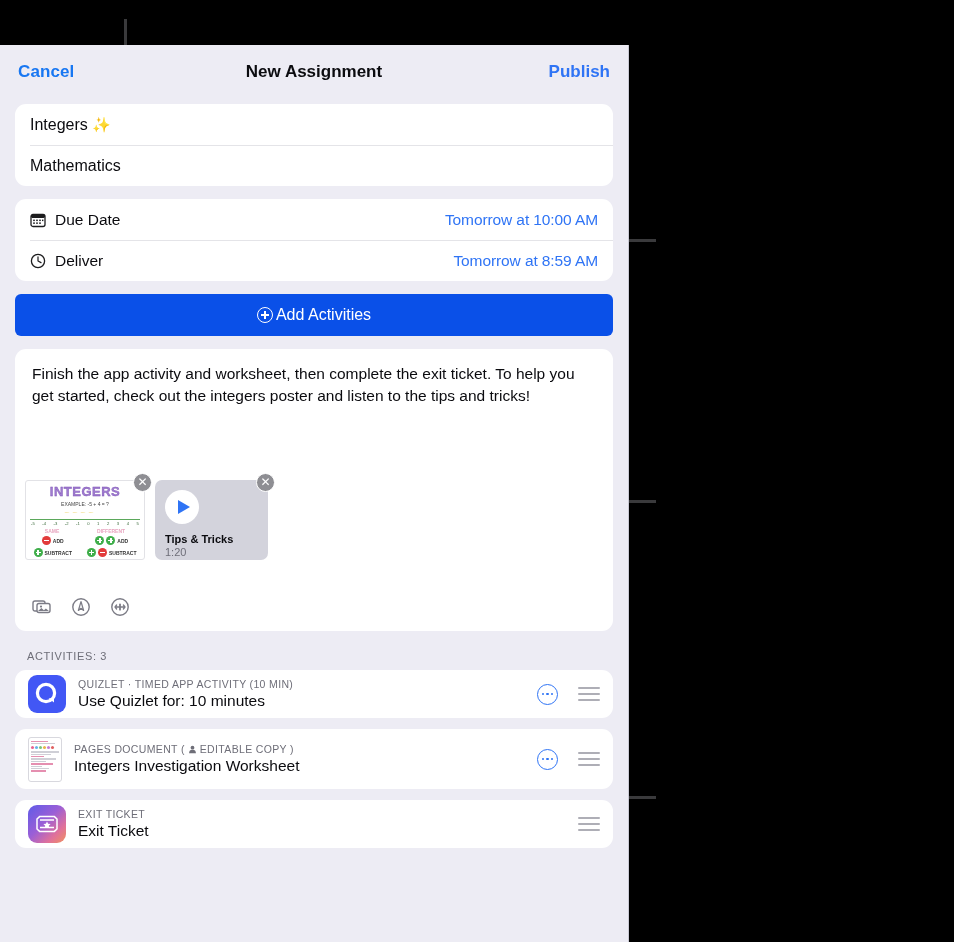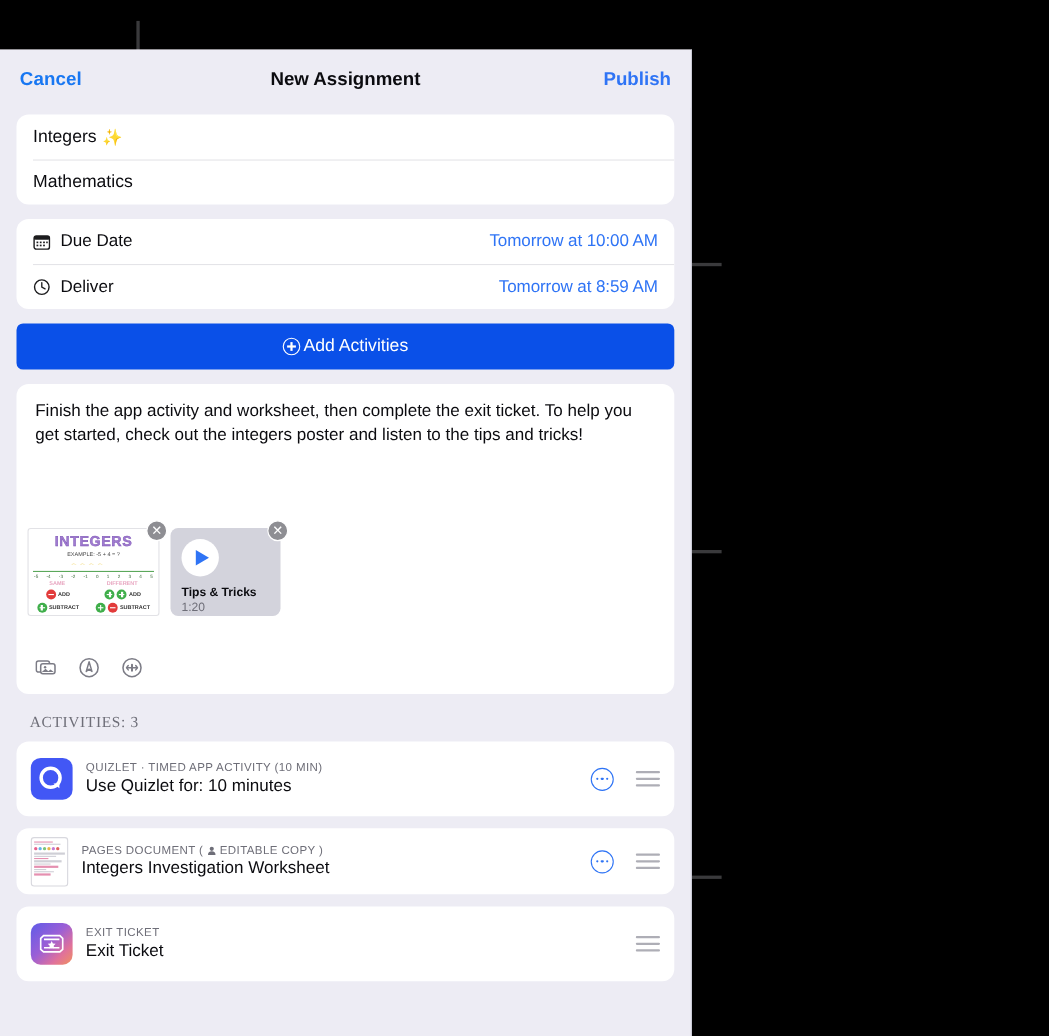--- a/index.html
+++ b/index.html
@@ -164,21 +164,21 @@
   .poster .p-g { display:flex; align-items:center; gap:2px; font-size:5px; color:#333; font-weight:bold;}
   .dotr, .dotg { width:9px; height:9px; border-radius:50%; display:inline-block; position:relative;}
   .dotr { background:#E23B3B; }
   .dotg { background:#3FAE4A; }
   .dotr::after { content:""; position:absolute; left:2px; right:2px; top:3.8px; height:1.4px; background:#fff; }
   .dotg::after { content:""; position:absolute; left:2px; right:2px; top:3.8px; height:1.4px; background:#fff; }
   .dotg::before { content:""; position:absolute; top:2px; bottom:2px; left:3.8px; width:1.4px; background:#fff; }
 
   
   .video {
-    width: 100px; height: 80px;
+    width: 113px; height: 80px;
     background: #D3D3DC;
     border-radius: 7px;
     position: relative;
     padding: 10px;
   }
   .play-circle {
     width: 34px; height: 34px; border-radius: 50%;
     background: #fff;
     display: flex; align-items: center; justify-content: center;
   }
@@ -194,28 +194,27 @@
 
   
   .instr-toolbar {
     position: absolute; left: 17px; bottom: 14px;
     display: flex; gap: 19px; align-items: center;
   }
   .tb-icon { width: 20px; height: 20px; cursor: pointer; }
 
   
   .sec-head {
-    font-size: 14px; color: #6E6E78; letter-spacing: .6px;
+    font-size: 11px; color: #6E6E78; letter-spacing: .6px;
     margin: 19px 0 8px 27px;
-    font-family: Liberation Serif, serif;
   }
   .act-card {
     margin: 0 15px 11px;
     background: #fff; border-radius: 11px;
-    height: 68px;
+    height: 48px;
     display: flex; align-items: center;
     padding: 0 13px 0 13px;
   }
   .act-icon { flex: 0 0 auto; margin-right: 12px; }
   .act-texts { display: flex; flex-direction: column; justify-content: center; }
   .act-kicker { font-size: 10.5px; color:#6E6E78; letter-spacing:.35px; display:flex; align-items:center; gap:3px; }
   .act-title { font-size: 15.5px; color:#0B0B0F; margin-top: 2px; }
   .act-right { margin-left: auto; display:flex; align-items:center; gap: 20px; }
 
   .ellipsis-btn {

